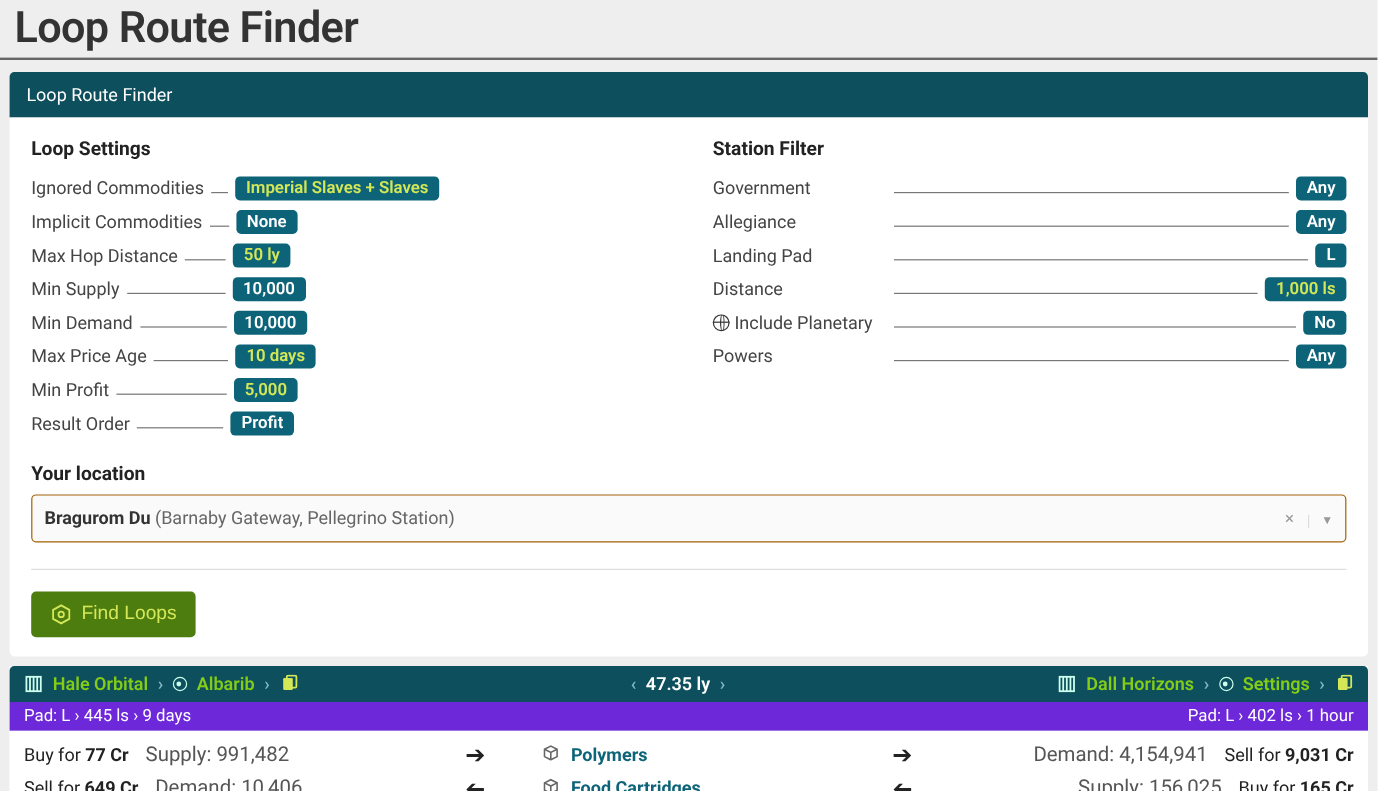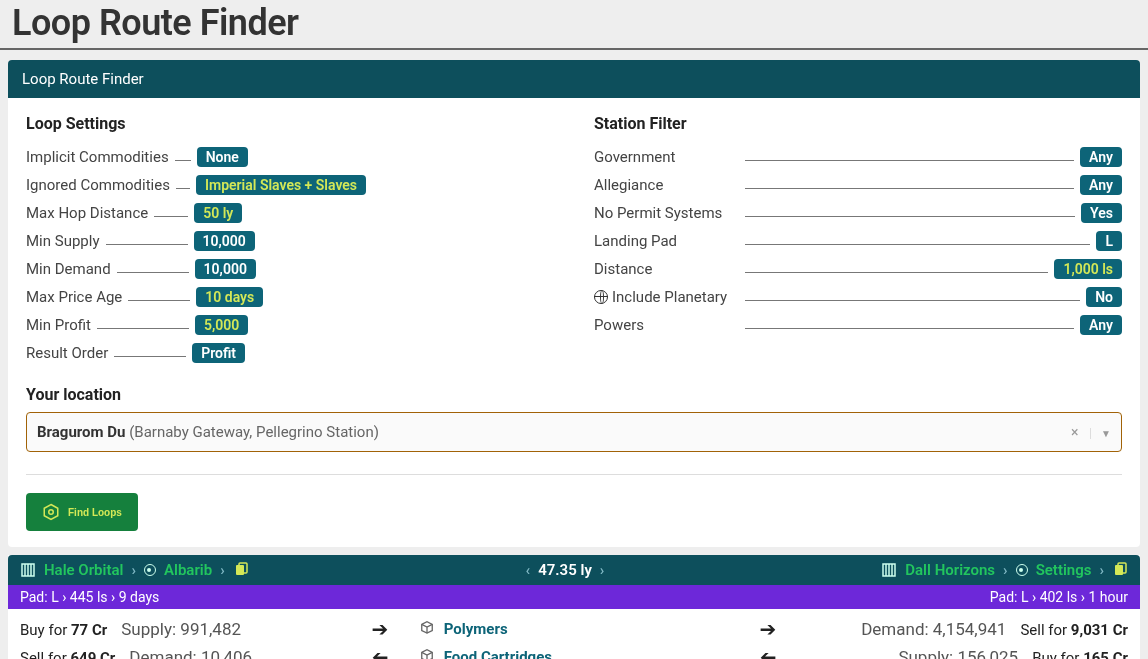--- a/index.html
+++ b/index.html
@@ -88,53 +88,53 @@
     align-items:center;
     padding: 0 10px;
     font-size:15px;
     color:#555;
     justify-content: space-between;
   }
   .location-field .clear { color:#999; font-size:14px; margin-right:8px; cursor:pointer;}
   .location-field .caret { color:#999; font-size:10px; border-left:1px solid #ddd; padding-left:10px;}
   .divider-h { border-top:1px solid #ddd; margin: 22px 0 18px 0;}
   .find-btn {
-    background: #15803d;
+    background: #4d7c0f;
     color: #d4e857;
     border: none;
     border-radius: 4px;
     padding: 10px 16px;
-    font-size: 10px;
-    font-weight: 700;
+    font-size: 16px;
+    font-weight: 400;
     display:inline-flex;
     align-items:center;
     gap:8px;
     cursor:pointer;
   }
   .hex-icon{width:18px;height:18px;display:inline-block;}
   
   .result-block { margin: 8px 8px 0 8px; background:#fff; }
   .result-hdr {
     background:#0d4f5c; color:#fff;
     display:flex; align-items:center; justify-content:space-between;
     padding: 6px 12px; border-radius:4px 4px 0 0;
     font-size:15px; font-weight:600;
   }
   .hdr-group{display:flex;align-items:center;gap:8px;}
   .hdr-sep{color:#7fb8c4;}
-  .hdr-link{color:#22c55e;}
+  .hdr-link{color:#84cc16;}
   .copy-icon{color:#d4e857;display:inline-flex;}
   .station-icon{display:inline-flex;}
   .result-sub {
     background:#6d28d9; color:#fff; font-size:14px;
     padding:4px 12px;
     display:flex; justify-content:space-between;
   }
   .trade-body{background:#fff; padding:8px 12px 6px 12px;}
-  .trade-row{display:flex; align-items:center; margin-bottom:4px;}
+  .trade-row{display:flex; align-items:center; margin-bottom:4px;gap:16px;}
   .trade-left{width:320px; display:flex; gap:14px; align-items:baseline;}
   .trade-arrow{width:80px; text-align:center; font-size:20px;}
   .trade-comm{flex:1; text-align:left; color:#0d6478; font-weight:700; font-size:15px;}
   .trade-comm .box-icon{color:#666; font-weight:400; margin-right:6px;}
   .trade-arrow2{width:80px; text-align:center; font-size:20px;}
   .trade-right{width:320px; text-align:right; display:flex; gap:14px; justify-content:flex-end; align-items:baseline;}
   .sub-info{color:#555; font-size:17px;}
   .main-info{color:#222; font-size:15px;}
   .main-info b{font-weight:700;}
   .target-icon{display:inline-block;width:12px;height:12px;border:1.5px solid currentColor;border-radius:50%;position:relative;vertical-align:-1px;}
@@ -147,30 +147,30 @@
 
 <div class="container">
   <div class="panel-header">Loop Route Finder</div>
   <div class="panel-body">
     <div class="columns">
 
       <div class="col loop-col">
         <div class="section-heading">Loop Settings</div>
 
         <div class="setting-row">
+          <span class="setting-label">Ignored Commodities</span>
+          <span class="setting-line" style="width:14px"></span>
+          <span class="pill highlight">Imperial Slaves + Slaves</span>
+        </div>
+        <div class="setting-row">
           <span class="setting-label">Implicit Commodities</span>
           <span class="setting-line" style="width:16px"></span>
           <span class="pill">None</span>
         </div>
         <div class="setting-row">
-          <span class="setting-label">Ignored Commodities</span>
-          <span class="setting-line" style="width:14px"></span>
-          <span class="pill highlight">Imperial Slaves + Slaves</span>
-        </div>
-        <div class="setting-row">
           <span class="setting-label">Max Hop Distance</span>
           <span class="setting-line" style="width:34px"></span>
           <span class="pill highlight">50 ly</span>
         </div>
         <div class="setting-row">
           <span class="setting-label">Min Supply</span>
           <span class="setting-line" style="width:82px"></span>
           <span class="pill">10,000</span>
         </div>
         <div class="setting-row">
@@ -204,27 +204,20 @@
             </span>
           <span class="setting-line"></span>
           <span class="pill">Any</span>
         </div>
         <div class="setting-row">
           <span class="setting-label-wrap">
               <span class="setting-label">Allegiance</span>
             </span>
           <span class="setting-line"></span>
           <span class="pill">Any</span>
-        </div>
-        <div class="setting-row">
-          <span class="setting-label-wrap">
-              <span class="setting-label">No Permit Systems</span>
-            </span>
-          <span class="setting-line"></span>
-          <span class="pill">Yes</span>
         </div>
         <div class="setting-row">
           <span class="setting-label-wrap">
               <span class="setting-label">Landing Pad</span>
             </span>
           <span class="setting-line"></span>
           <span class="pill">L</span>
         </div>
         <div class="setting-row">
           <span class="setting-label-wrap">

